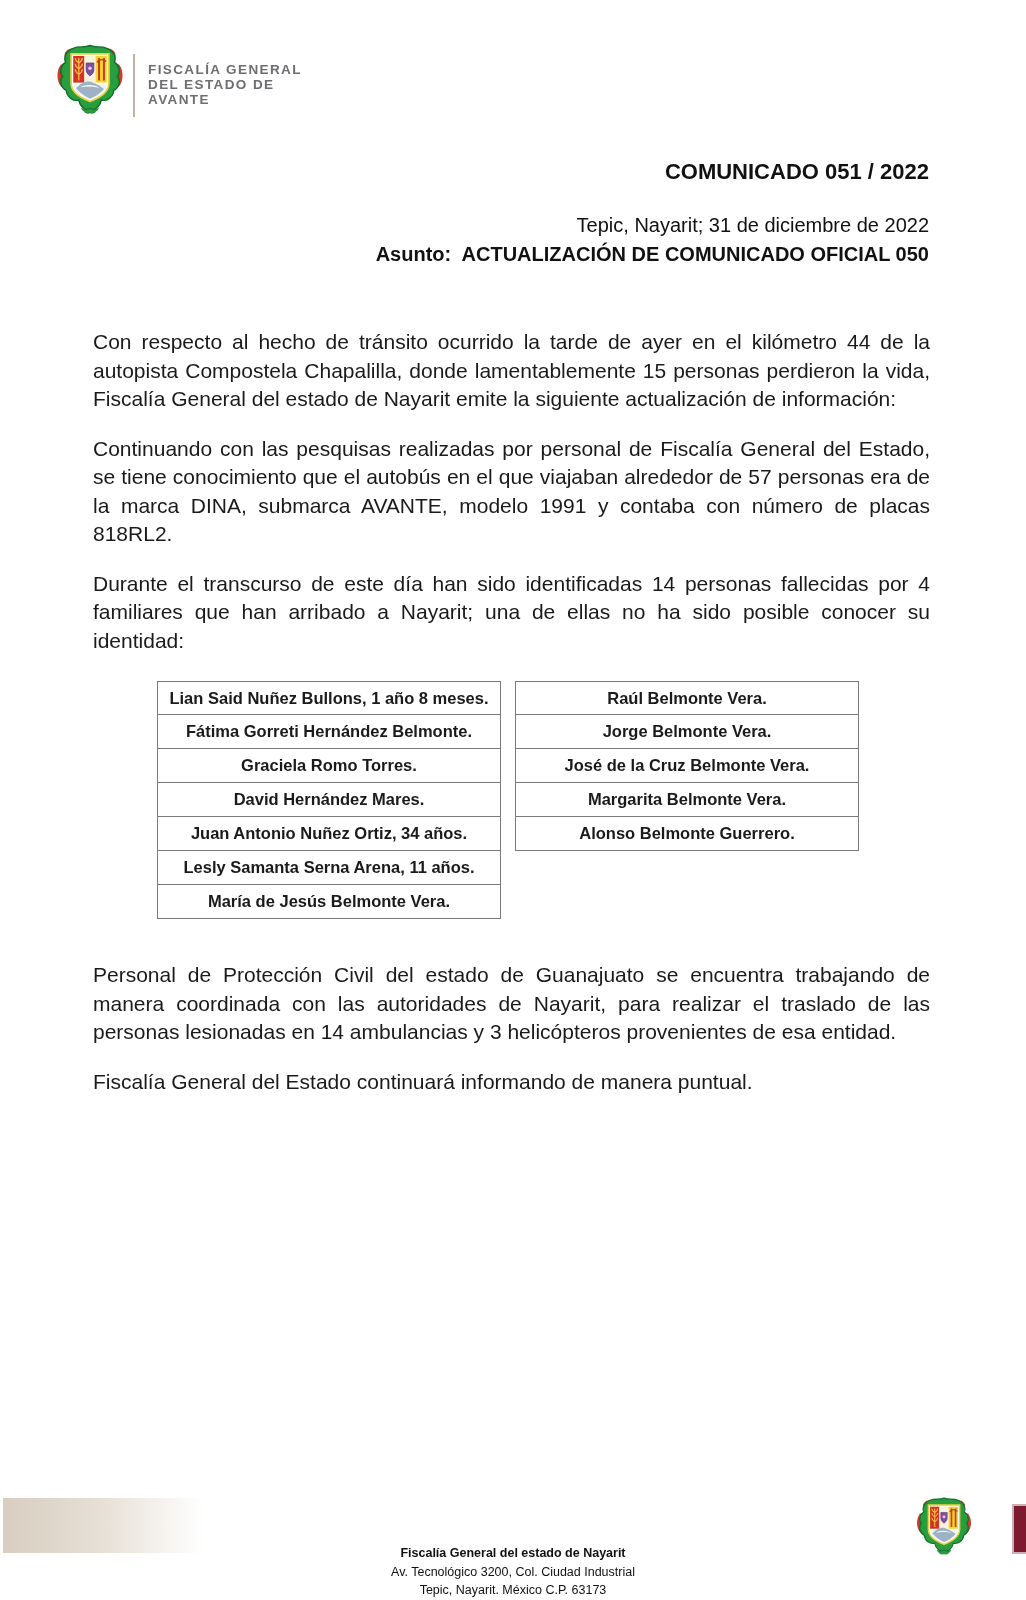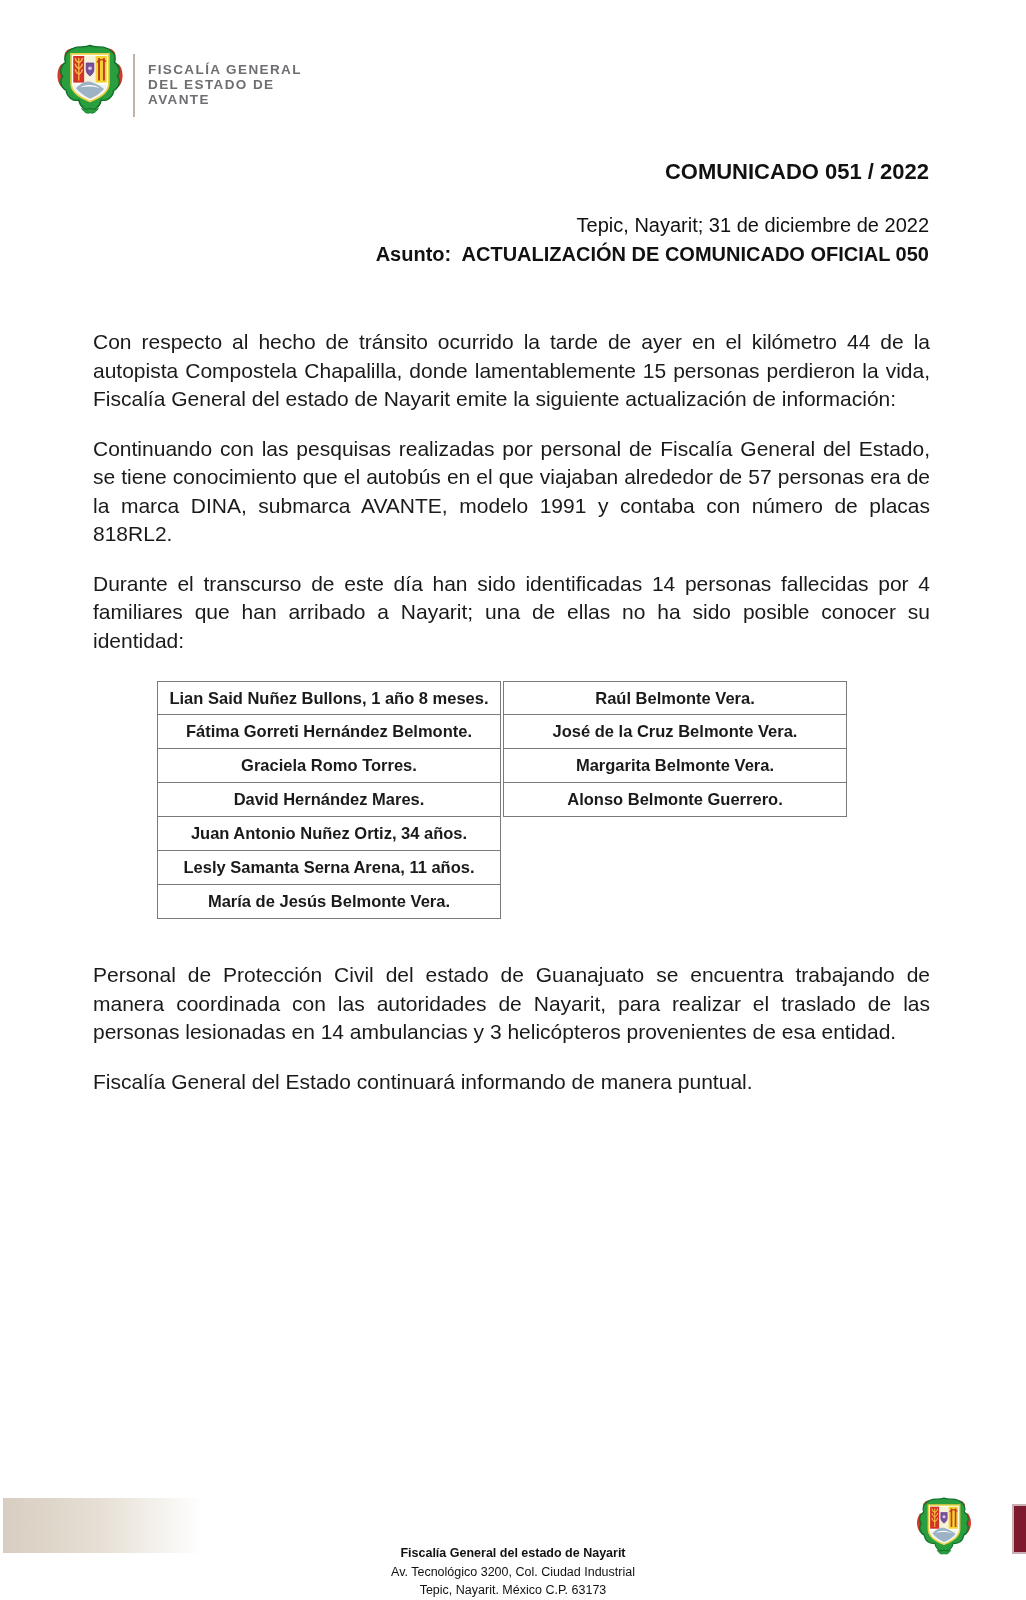--- a/index.html
+++ b/index.html
@@ -22,21 +22,21 @@
   .dateline { font-size:20px; line-height:28.5px; }
   .subject  { font-size:20px; line-height:28.5px; font-weight:bold; white-space:pre-wrap; }
 
   
   .body-main { position:absolute; left:93px; top:315px; width:837px;margin-top:13px; }
   .body-main p {
     margin:0 0 21px 0; font-size:21px; line-height:28.5px;
     text-align:justify; color:#1a1a1a;
   }
 
-  .victims { margin:26px 0 42px 64px; display:flex; gap:2px; }
+  .victims { margin:26px 0 42px 64px; display:flex; gap:14px; }
   .vcol { width:344px; }
   .vcell {
     box-sizing:border-box; height:34px;
     border:1px solid #7a7a7a; border-top:0;
     display:flex; align-items:center; justify-content:center;
     font-weight:bold; font-size:16.5px; color:#1a1a1a; text-align:center;
   }
   .vcol .vcell:first-child { border-top:1px solid #7a7a7a; }
 
   
@@ -121,20 +121,21 @@
         <div class="vcell">Lian Said Nuñez Bullons, 1 año 8 meses.</div>
         <div class="vcell">Fátima Gorreti Hernández Belmonte.</div>
         <div class="vcell">Graciela Romo Torres.</div>
         <div class="vcell">David Hernández Mares.</div>
         <div class="vcell">Juan Antonio Nuñez Ortiz, 34 años.</div>
         <div class="vcell">Lesly Samanta Serna Arena, 11 años.</div>
         <div class="vcell">María de Jesús Belmonte Vera.</div>
       </div>
       <div class="vcol">
         <div class="vcell">Raúl Belmonte Vera.</div>
+        <div class="vcell">Jorge Belmonte Vera.</div>
         <div class="vcell">José de la Cruz Belmonte Vera.</div>
         <div class="vcell">Margarita Belmonte Vera.</div>
         <div class="vcell">Alonso Belmonte Guerrero.</div>
       </div>
     </div>
 
     <p>Personal de Protección Civil del estado de Guanajuato se encuentra trabajando de manera coordinada con las autoridades de Nayarit, para realizar el traslado de las personas lesionadas en 14 ambulancias y 3 helicópteros provenientes de esa entidad.</p>
     <p>Fiscalía General del Estado continuará informando de manera puntual.</p>
   </main>
 

